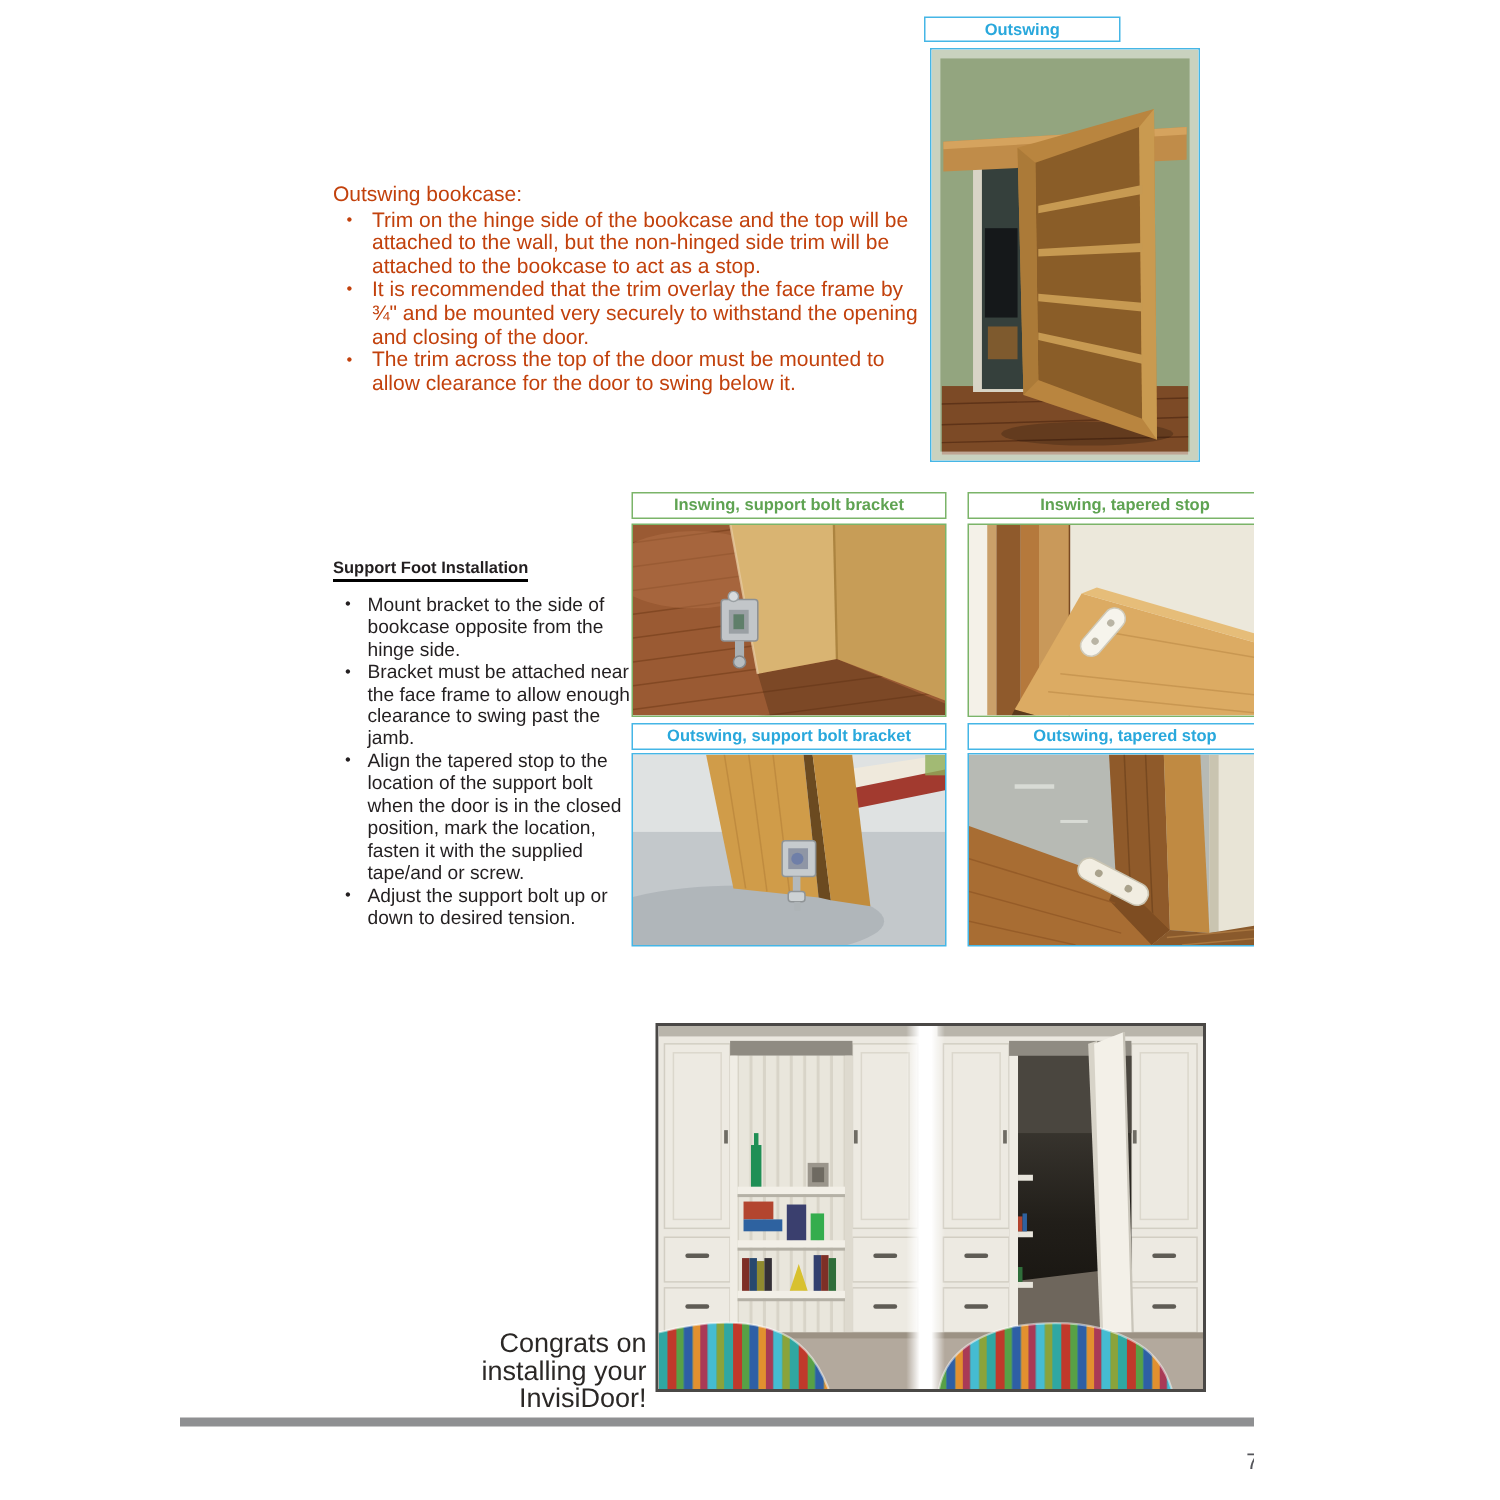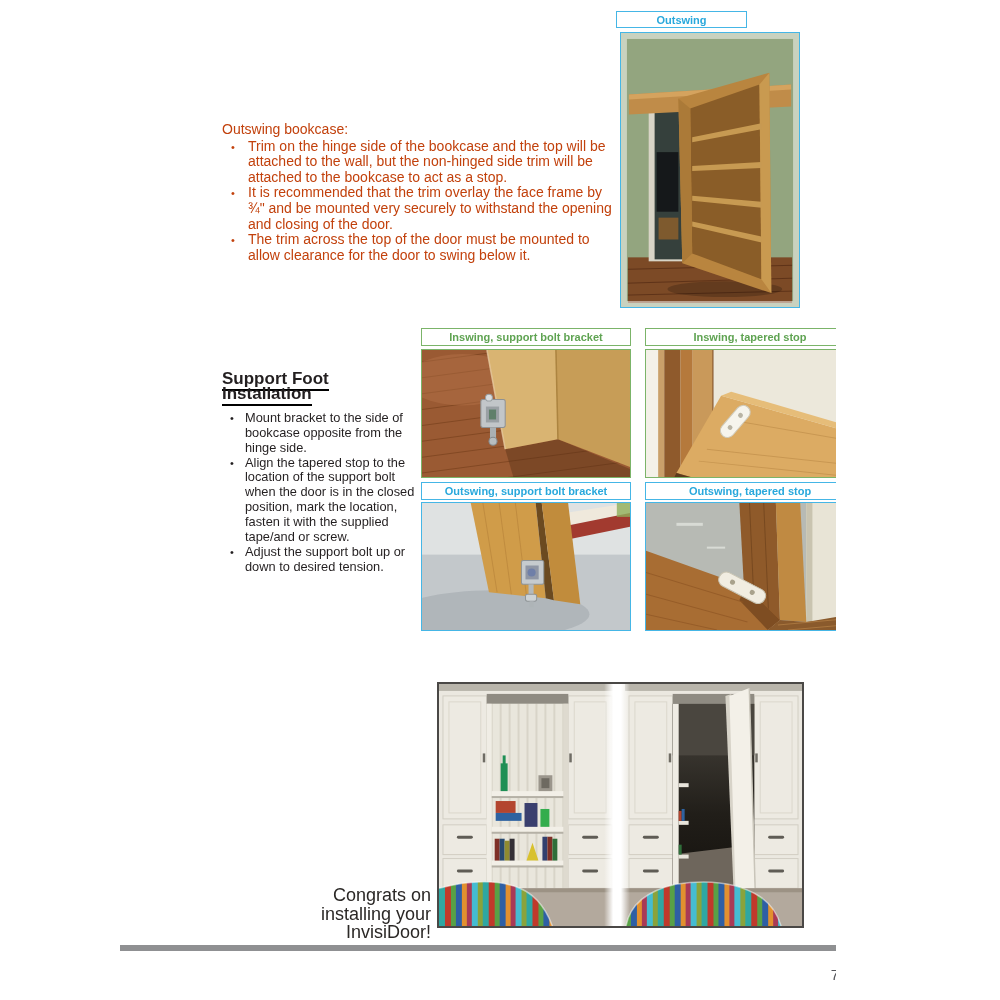--- a/index.html
+++ b/index.html
@@ -12,21 +12,21 @@
 
   
   .cyan-block { left:222px; top:122px; width:400px; color:#c2410c; font-size:14px; line-height:15.6px; }
   .cyan-block .blk-heading { margin:0 0 1px 0; }
   ul.blist { margin:0; padding:0; list-style:none; }
   .cyan-block li { position:relative; padding-left:26px; }
   .cyan-block li::before { content:"\2022"; position:absolute; left:9px; top:1px; font-size:11px; }
 
   
   .support-block { left:222px; top:372px; width:198px; color:#231f20; font-size:12.8px; line-height:14.9px; }
-  .support-block h3 { margin:0 0 9px 0; font-size:17px; font-weight:bold; }
+  .support-block h3 { margin:0 0 9px 0; font-size:11px; font-weight:bold; }
   .support-block h3 span { border-bottom:2px solid #000; padding-bottom:1px; }
   .support-block li { position:relative; padding-left:23px; }
   .support-block li::before { content:"\2022"; position:absolute; left:8px; top:0; font-size:11px; }
 
   
   .cap { display:flex; align-items:center; justify-content:center; background:#fff;
          font-size:11px; font-weight:bold; border:1px solid; }
   .cap.green { color:#5fa352; border-color:#7bb469; }
   .cap.cyan  { color:#29a8dc; border-color:#45b6e6; }
 
@@ -86,20 +86,21 @@
       <li>Trim on the hinge side of the bookcase and the top will be attached to the wall, but the non-hinged side trim will be attached to the bookcase to act as a stop.</li>
       <li>It is recommended that the trim overlay the face frame by ¾" and be mounted very securely to withstand the opening and closing of the door.</li>
       <li>The trim across the top of the door must be mounted to allow clearance for the door to swing below it.</li>
     </ul>
   </section>
 
   <section class="abs support-block">
     <h3><span>Support Foot Installation</span></h3>
     <ul class="blist">
       <li>Mount bracket to the side of bookcase opposite from the hinge side.</li>
+      <li>Bracket must be attached near the face frame to allow enough clearance to swing past the jamb.</li>
       <li>Align the tapered stop to the location of the support bolt when the door is in the closed position, mark the location, fasten it with the supplied tape/and or screw.</li>
       <li>Adjust the support bolt up or down to desired tension.</li>
     </ul>
   </section>
 
   <div class="abs cap green" style="left:421px; top:328px; width:210px; height:18px;">
     <span>Inswing, support bolt bracket</span>
   </div>
   <div class="abs cap green" style="left:645px; top:328px; width:210px; height:18px;align-items:center;">
     <span>Inswing, tapered stop</span>

